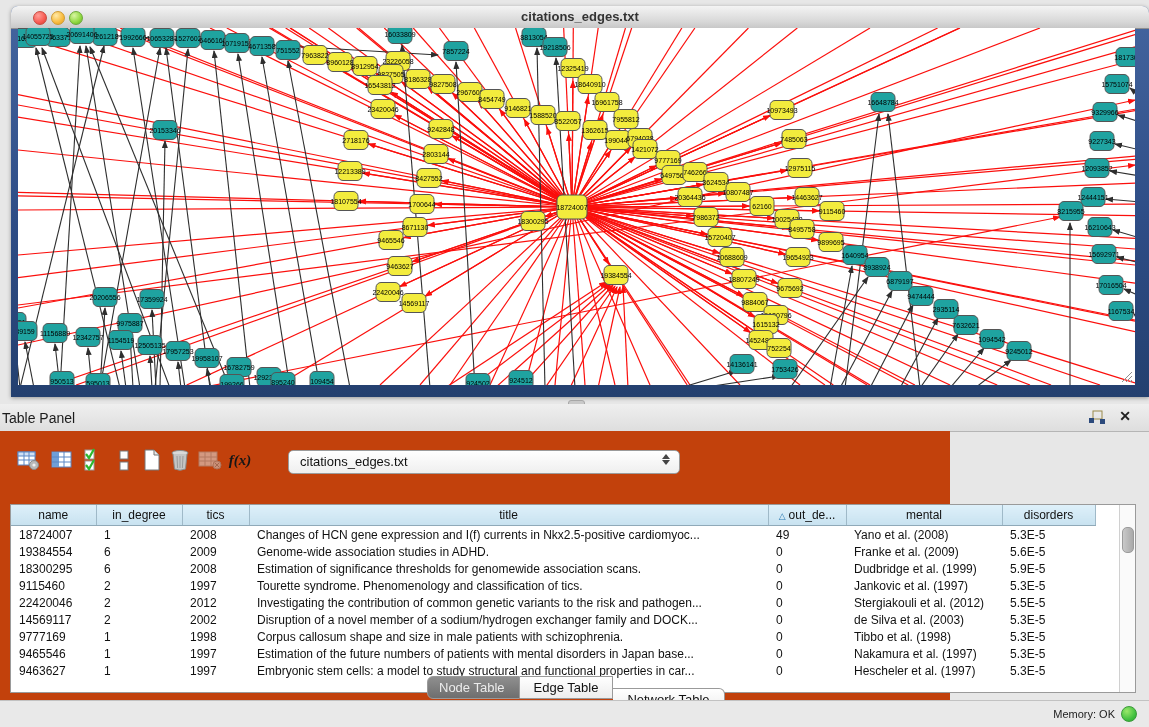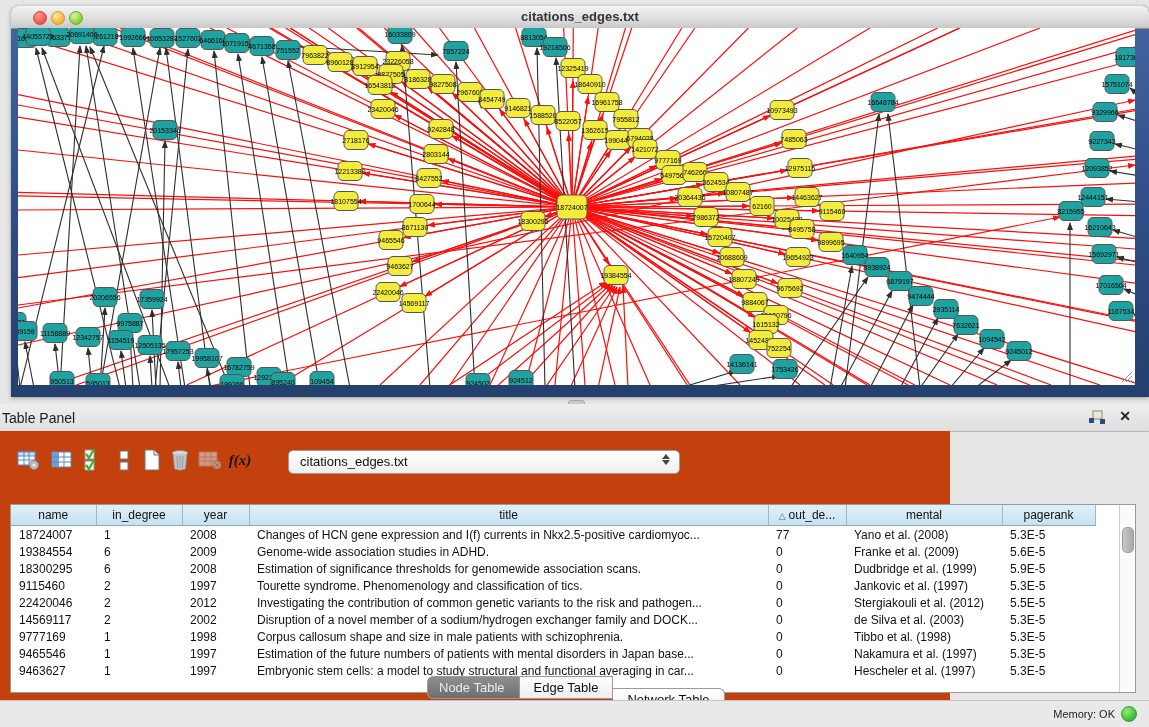--- a/index.html
+++ b/index.html
@@ -650,34 +650,34 @@
           <col style="width: 67px;">
           <col style="width: 519px;">
           <col style="width: 78px;">
           <col style="width: 156px;">
           <col style="width: 93px;">
         </colgroup>
       <thead>
           <tr id="hrow">
             <th>name</th>
             <th>in_degree</th>
-            <th>year</th>
+            <th>tics</th>
             <th>title</th>
             <th><span class="sorttri">△</span>out_de...</th>
             <th>mental</th>
-            <th>pagerank</th>
+            <th>disorders</th>
           </tr>
         </thead>
       <tbody id="rows">
           <tr>
             <td>18724007</td>
             <td>1</td>
             <td>2008</td>
             <td>Changes of HCN gene expression and I(f) currents in Nkx2.5-positive cardiomyoc...</td>
-            <td>77</td>
+            <td>49</td>
             <td>Yano et al. (2008)</td>
             <td>5.3E-5</td>
           </tr>
           <tr>
             <td>19384554</td>
             <td>6</td>
             <td>2009</td>
             <td>Genome-wide association studies in ADHD.</td>
             <td>0</td>
             <td>Franke et al. (2009)</td>
@@ -734,21 +734,21 @@
             <td>1997</td>
             <td>Estimation of the future numbers of patients with mental disorders in Japan base...</td>
             <td>0</td>
             <td>Nakamura et al. (1997)</td>
             <td>5.3E-5</td>
           </tr>
           <tr>
             <td>9463627</td>
             <td>1</td>
             <td>1997</td>
-            <td>Embryonic stem cells: a model to study structural and functional averaging in car...</td>
+            <td>Embryonic stem cells: a model to study structural and functional properties in car...</td>
             <td>0</td>
             <td>Hescheler et al. (1997)</td>
             <td>5.3E-5</td>
           </tr>
         </tbody>
     </table>
     <div class="vscroll">
       <div class="vthumb"></div>
     </div>
   </div>

